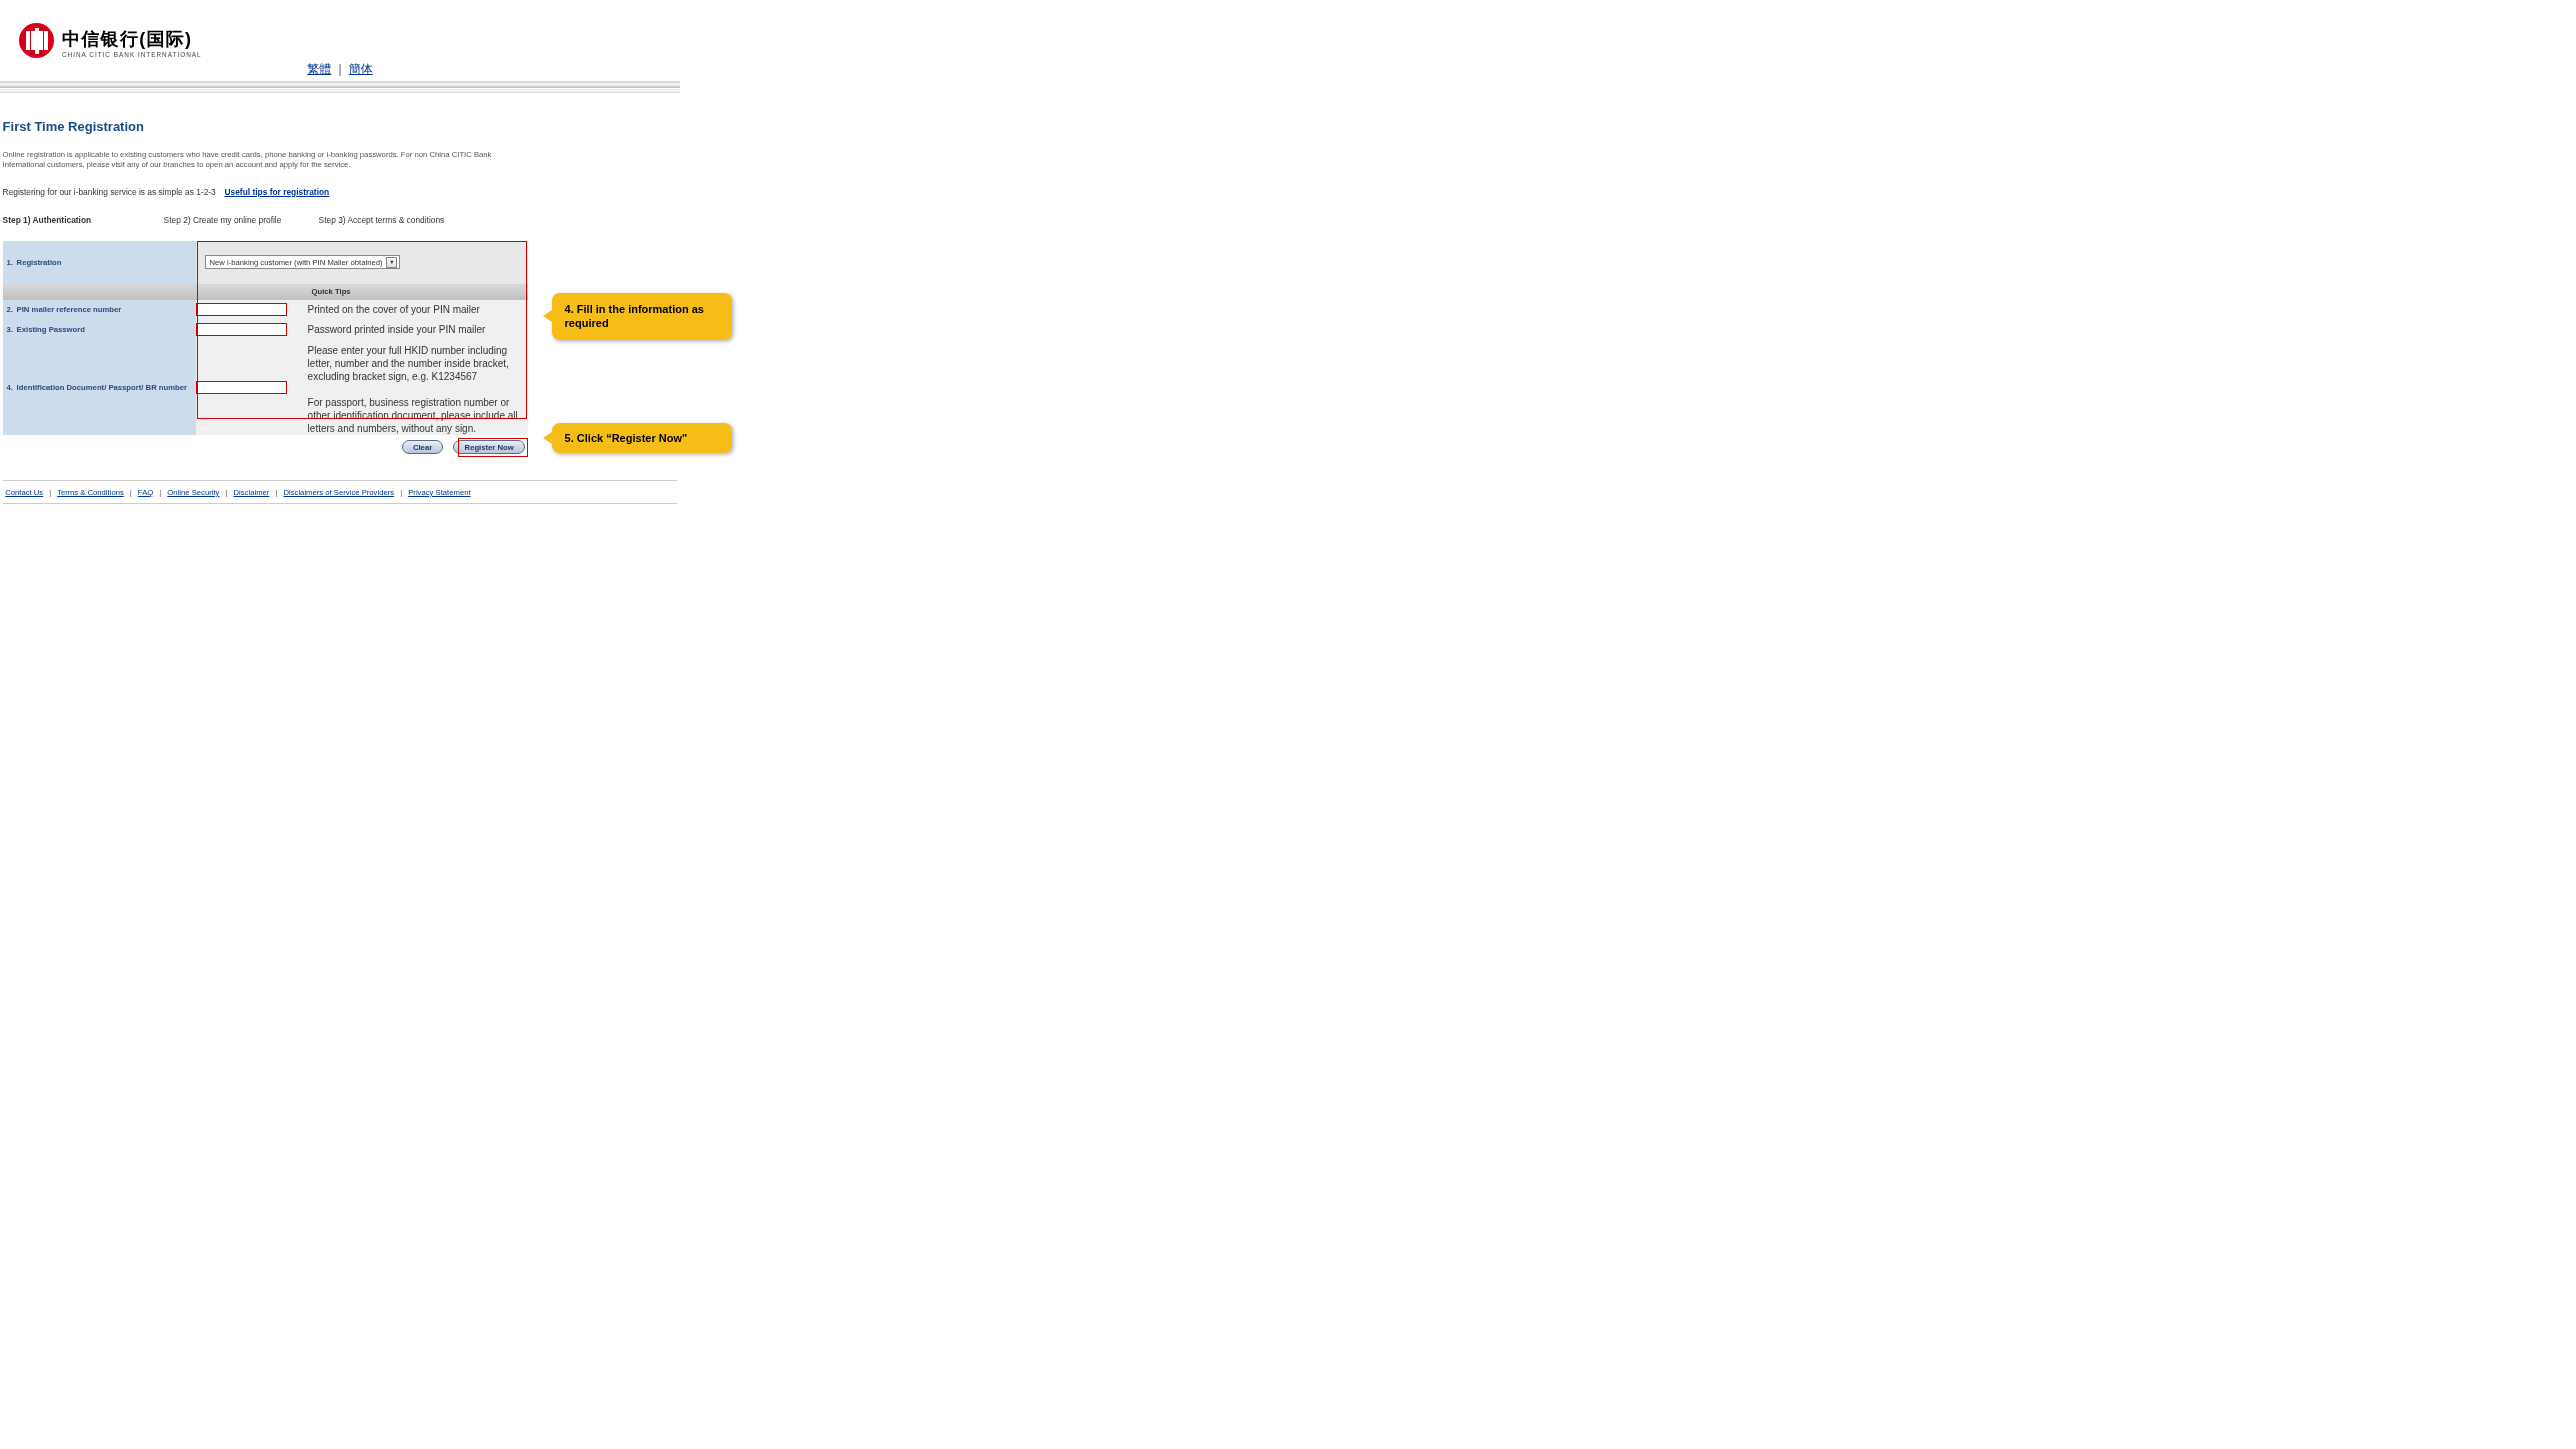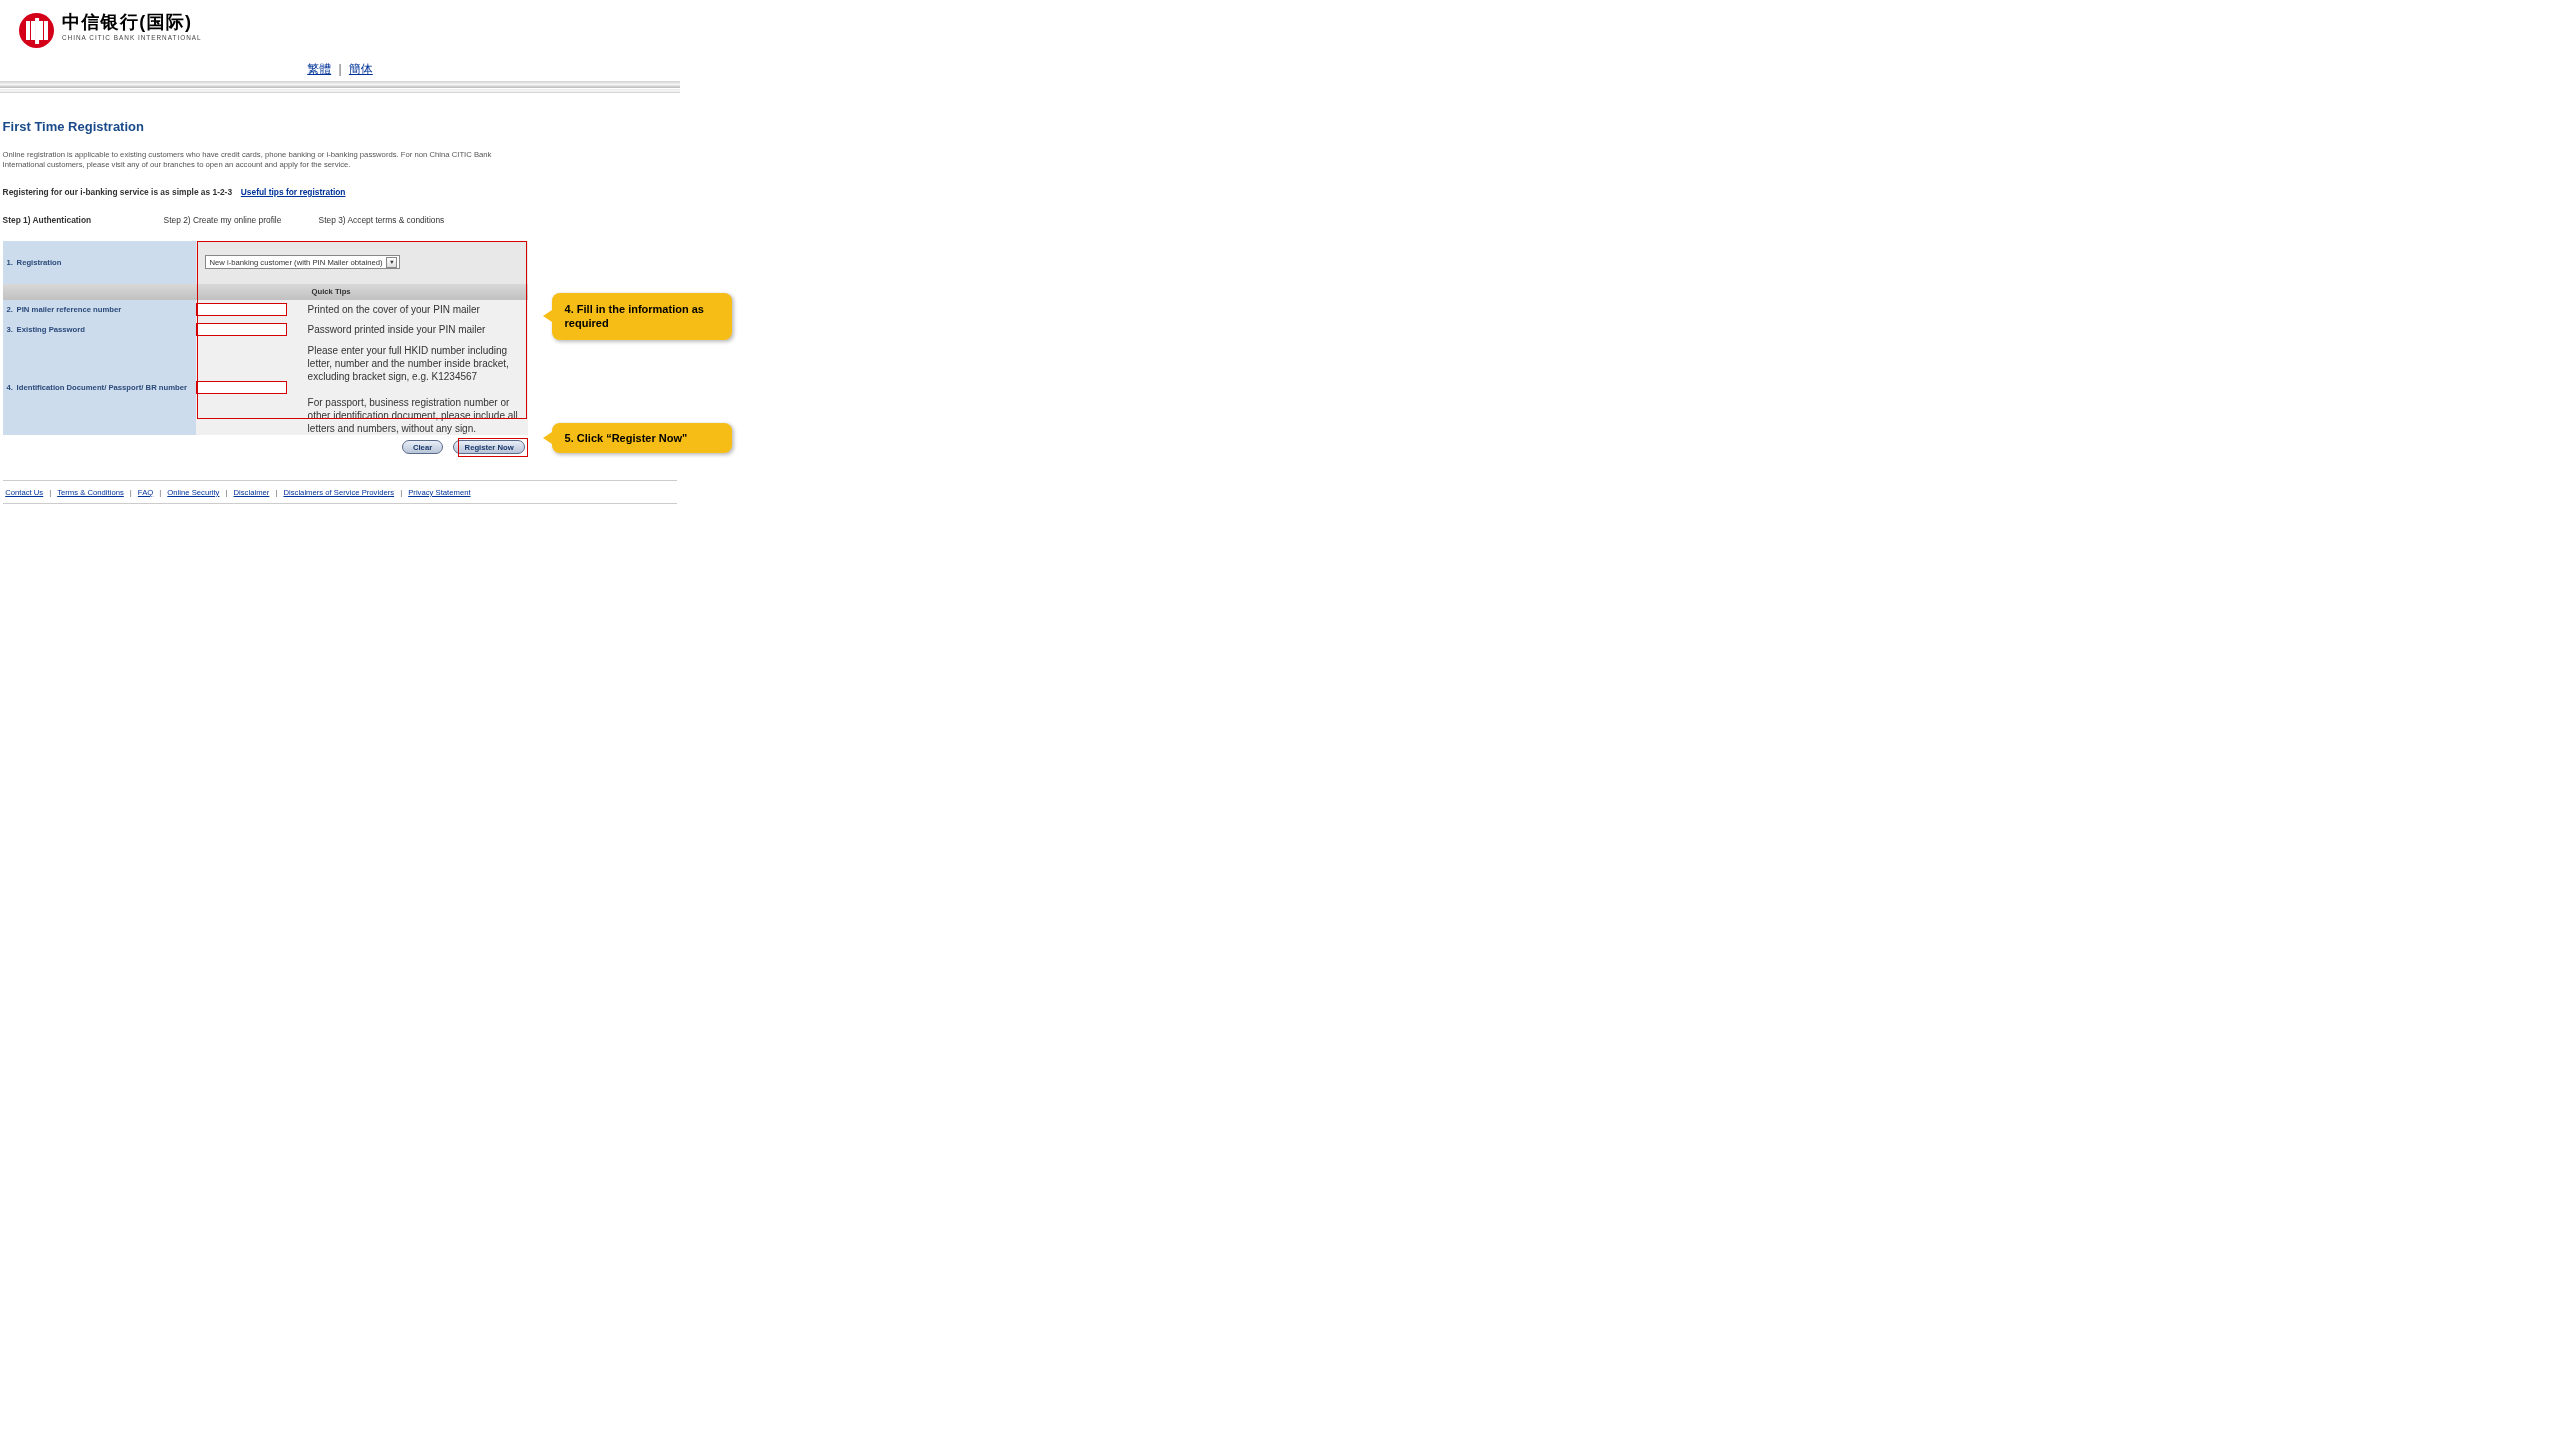--- a/index.html
+++ b/index.html
@@ -8,21 +8,21 @@
     font-size: 7.7px;
     color: #333;
     background: #fff;
   }
   .page {
     width: 680px;
     padding: 13px 0 0 0;
   }
   .header {
     display: flex;
-    align-items: flex-start;
+    align-items: flex-end;
     padding-left: 19.3px;
     height: 45px;
   }
   .logo-circle {
     width: 35px;
     height: 35px;
     background: #d4001a;
     border-radius: 50%;
     position: relative;
     margin-right: 7.7px;
@@ -99,21 +99,21 @@
   .intro {
     color: #555;
     line-height: 1.4;
     max-width: 515px;
     margin-bottom: 15.5px;
   }
   .reg-line {
     font-size: 8.4px;
     margin-bottom: 18px;
   }
-  .reg-line b { font-weight: bold; }
+  .reg-line b { font-weight: normal; }
   .reg-line a {
     color: #003399;
     text-decoration: underline;
     font-weight: bold;
     margin-left: 6.4px;
   }
   .steps {
     display: flex;
     font-size: 8.4px;
     margin-bottom: 16px;

